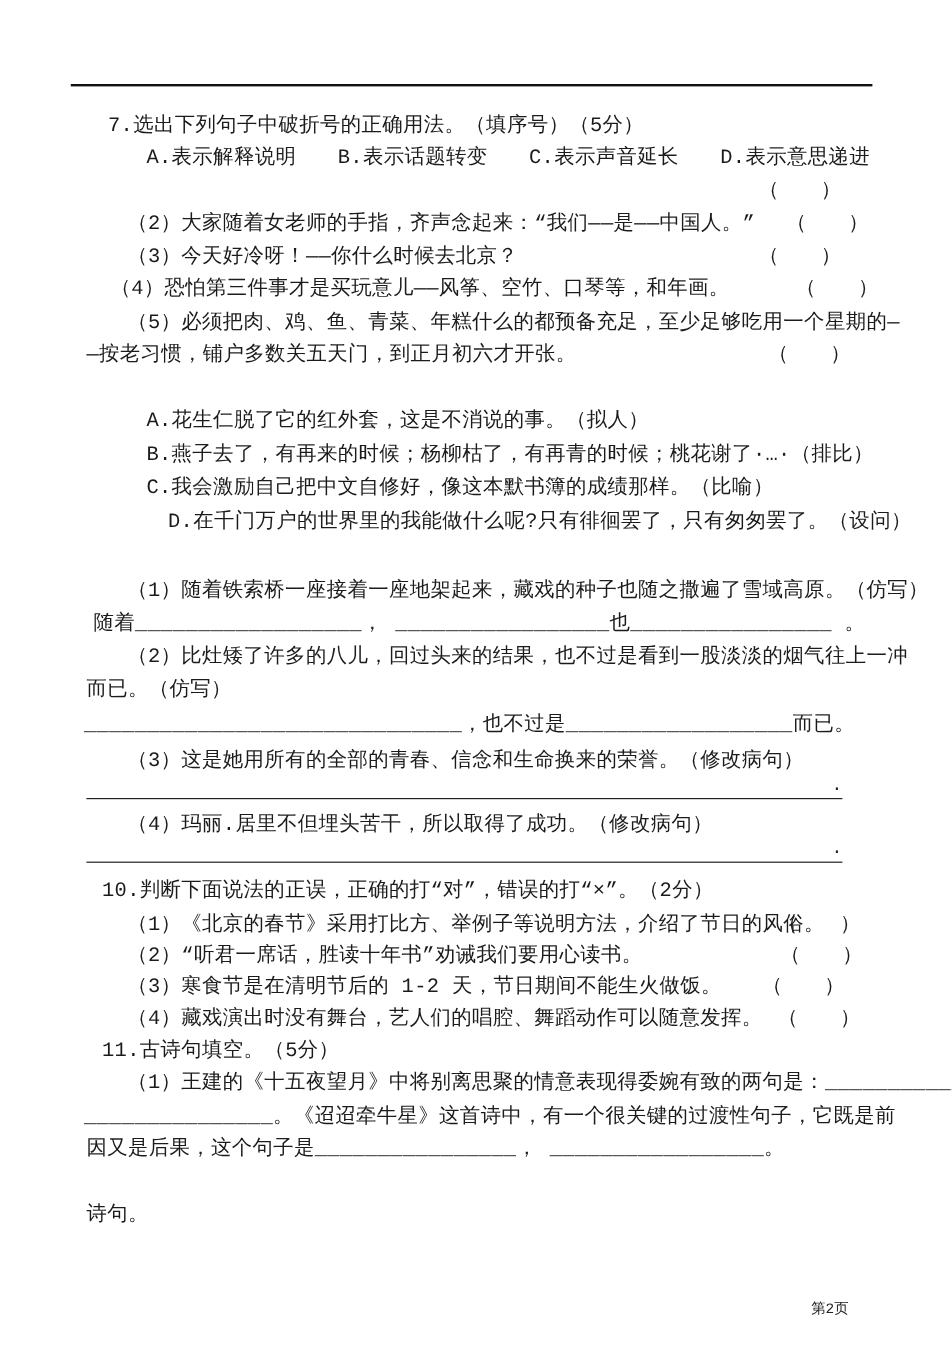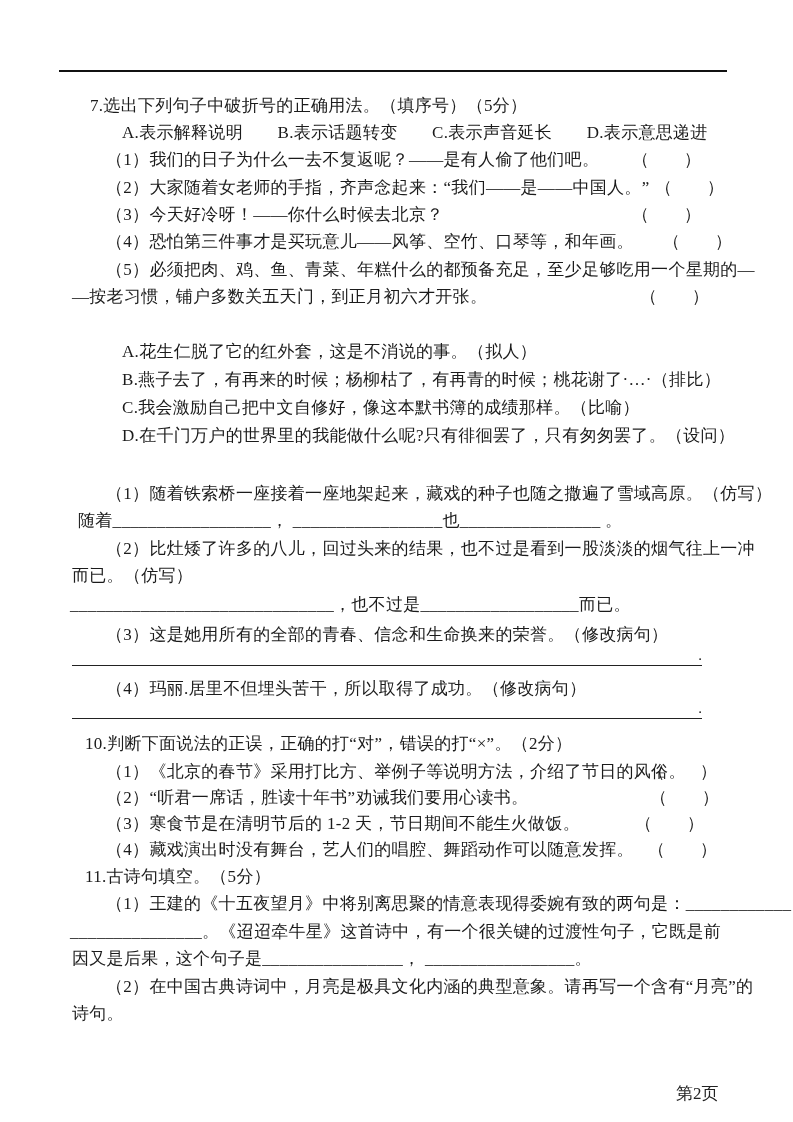--- a/index.html
+++ b/index.html
@@ -1,20 +1,20 @@
 <!DOCTYPE html>
 <html><head>
 <meta charset="utf-8">
 <style>
   html,body { margin:0; padding:0; background:#ffffff; }
   .page {
     position:relative;
     width:793px; height:1122px;
     background:#ffffff;
-    font-family:Liberation Serif, serif;
+    font-family:Liberation Mono, monospace;
     font-size:17px;
     color:#1b1b1b;
     overflow:hidden;
   }
   .ln {
     position:absolute;
     white-space:nowrap;
     line-height:22px;
     letter-spacing:0.3px;
   }
@@ -27,54 +27,53 @@
     position:absolute;
     left:72px; width:630px; height:18px;
     border-bottom:1.6px solid #222;
     text-align:right;
     font-size:15px;
     line-height:16px;
   }
   .footer {
     position:absolute;
     top:1082px; left:676px;
-    font-size:17px;
+    font-size:12px;
     color:#222;
   }
 </style>
 </head>
 <body>
 
 <div class="page">
 
   <div class="top-rule"></div>
 
   <div class="ln" style="top:95px;left:90px">7.选出下列句子中破折号的正确用法。（填序号）（5分）</div>
   <div class="ln" style="top:122px;left:122px">A.表示解释说明　　B.表示话题转变　　C.表示声音延长　　D.表示意思递进</div>
 
-  <div class="ln" style="top:149px;left:106px">（1）我们的日子为什么一去不复返呢？——是有人偷了他们吧。</div>
   <div class="ln" style="top:149px;left:632px">（　　）</div>
 
   <div class="ln" style="top:177px;left:106px">（2）大家随着女老师的手指，齐声念起来：“我们——是——中国人。”</div>
   <div class="ln" style="top:177px;left:655px">（　　）</div>
 
   <div class="ln" style="top:204px;left:106px">（3）今天好冷呀！——你什么时候去北京？</div>
   <div class="ln" style="top:204px;left:632px">（　　）</div>
 
-  <div class="ln" style="top:231px;left:106px">（4）恐怕第三件事才是买玩意儿——风筝、空竹、口琴等，和年画。</div>
+  <div class="ln" style="top:231px;left:92px">（4）恐怕第三件事才是买玩意儿——风筝、空竹、口琴等，和年画。</div>
   <div class="ln" style="top:231px;left:663px">（　　）</div>
 
   <div class="ln" style="top:259px;left:106px">（5）必须把肉、鸡、鱼、青菜、年糕什么的都预备充足，至少足够吃用一个星期的—</div>
   <div class="ln" style="top:286px;left:72px">—按老习惯，铺户多数关五天门，到正月初六才开张。</div>
   <div class="ln" style="top:286px;left:640px">（　　）</div>
 
   <div class="ln" style="top:341px;left:122px">A.花生仁脱了它的红外套，这是不消说的事。（拟人）</div>
   <div class="ln" style="top:369px;left:122px">B.燕子去了，有再来的时候；杨柳枯了，有再青的时候；桃花谢了·…·（排比）</div>
   <div class="ln" style="top:397px;left:122px">C.我会激励自己把中文自修好，像这本默书簿的成绩那样。（比喻）</div>
-  <div class="ln" style="top:425px;left:122px">D.在千门万户的世界里的我能做什么呢?只有徘徊罢了，只有匆匆罢了。（设问）</div>
+  <div class="ln" style="top:425px;left:140px">D.在千门万户的世界里的我能做什么呢?只有徘徊罢了，只有匆匆罢了。（设问）</div>
 
   <div class="ln" style="top:483px;left:106px">（1）随着铁索桥一座接着一座地架起来，藏戏的种子也随之撒遍了雪域高原。（仿写）</div>
   <div class="ln" style="top:510px;left:78px">随着__________________， _________________也________________ 。</div>
   <div class="ln" style="top:538px;left:106px">（2）比灶矮了许多的八儿，回过头来的结果，也不过是看到一股淡淡的烟气往上一冲</div>
   <div class="ln" style="top:565px;left:72px">而已。（仿写）</div>
   <div class="ln" style="top:594px;left:70px">______________________________，也不过是__________________而已。</div>
   <div class="ln" style="top:624px;left:106px">（3）这是她用所有的全部的青春、信念和生命换来的荣誉。（修改病句）</div>
   <div class="answer-rule" style="top:647px"><span>.</span></div>
   <div class="ln" style="top:678px;left:106px">（4）玛丽.居里不但埋头苦干，所以取得了成功。（修改病句）</div>
   <div class="answer-rule" style="top:700px"><span>.</span></div>
@@ -86,18 +85,17 @@
   <div class="ln" style="top:787px;left:650px">（　　）</div>
   <div class="ln" style="top:813px;left:106px">（3）寒食节是在清明节后的 1-2 天，节日期间不能生火做饭。</div>
   <div class="ln" style="top:813px;left:635px">（　　）</div>
   <div class="ln" style="top:839px;left:106px">（4）藏戏演出时没有舞台，艺人们的唱腔、舞蹈动作可以随意发挥。</div>
   <div class="ln" style="top:839px;left:648px">（　　）</div>
 
   <div class="ln" style="top:866px;left:85px">11.古诗句填空。（5分）</div>
   <div class="ln" style="top:893px;left:106px">（1）王建的《十五夜望月》中将别离思聚的情意表现得委婉有致的两句是：____________，</div>
   <div class="ln" style="top:948px;left:72px">因又是后果，这个句子是________________， _________________。</div>
   <div class="ln" style="top:921px;left:70px">_______________。《迢迢牵牛星》这首诗中，有一个很关键的过渡性句子，它既是前</div>
-  <div class="ln" style="top:976px;left:106px">（2）在中国古典诗词中，月亮是极具文化内涵的典型意象。请再写一个含有“月亮”的</div>
   <div class="ln" style="top:1003px;left:72px">诗句。</div>
 
   <div class="footer">第2页</div>
 
 </div>
 
 </body></html>

